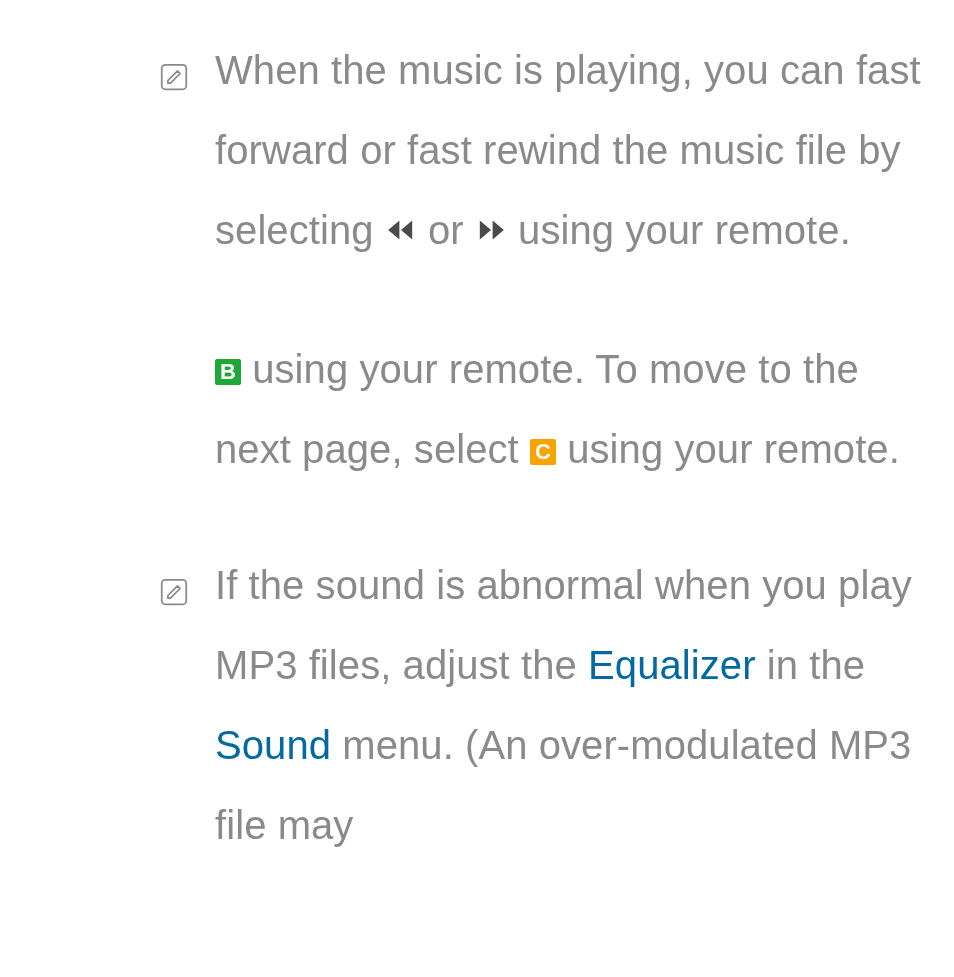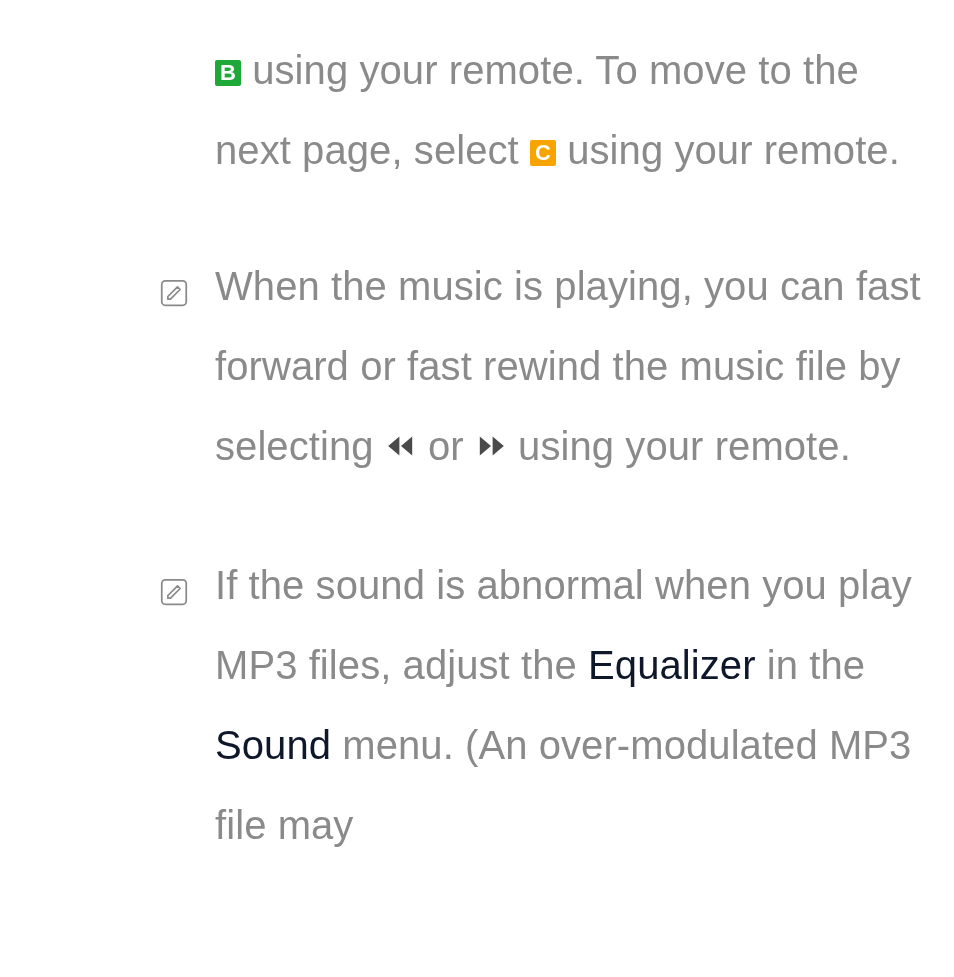--- a/index.html
+++ b/index.html
@@ -50,59 +50,59 @@
     font-family: Arial, sans-serif;
     font-weight: 700;
     font-size: 22px;
     color: #ffffff;
     position: relative;
     top: -4px;
     border-radius: 2px;
   }
   .keycap.green { background: #1ea838; }
   .keycap.yellow { background: #f7a400; }
-  .link { color: #0f172a; text-align: center; }
+  .link { color: #0369a1; text-align: center; }
   .inline-icon {
     display: inline-block;
     vertical-align: middle;
     position: relative;
     top: -3px;
   }
   .inline-icon svg {
     width: 32px;
     height: 28px;
     display: inline-block;
   }
 </style>
 </head>
 <body>
 
 <div class="page">
 
-  <div class="para nobullet">
-    
-    <span class="keycap green">B</span><span> using your remote. To move to the next page, select </span><span class="keycap yellow">C</span><span> using your remote.</span>
-  </div>
-
   <div class="para">
     <span class="bullet">
       <svg viewBox="0 0 32 32">
         <rect x="2" y="2" width="28" height="28" rx="4" ry="4" fill="none" stroke="#8a8a8a" stroke-width="2"></rect>
         <path d="M9 20 L20 9 L23 12 L12 23 L9 23 Z" fill="none" stroke="#8a8a8a" stroke-width="2" stroke-linejoin="round"></path>
       </svg>
     </span>
     <span>When the music is playing, you can fast forward or fast rewind the music file by selecting </span><span class="inline-icon"><svg viewBox="0 0 40 32">
           <path d="M18 4 L4 16 L18 28 Z" fill="#4a4a4a"></path>
           <path d="M34 4 L20 16 L34 28 Z" fill="#4a4a4a"></path>
         </svg></span><span> or </span><span class="inline-icon"><svg viewBox="0 0 40 32">
           <path d="M6 4 L20 16 L6 28 Z" fill="#4a4a4a"></path>
           <path d="M22 4 L36 16 L22 28 Z" fill="#4a4a4a"></path>
         </svg></span><span> using your remote.</span>
   </div>
 
+  <div class="para nobullet">
+    
+    <span class="keycap green">B</span><span> using your remote. To move to the next page, select </span><span class="keycap yellow">C</span><span> using your remote.</span>
+  </div>
+
   <div class="para">
     <span class="bullet">
       <svg viewBox="0 0 32 32">
         <rect x="2" y="2" width="28" height="28" rx="4" ry="4" fill="none" stroke="#8a8a8a" stroke-width="2"></rect>
         <path d="M9 20 L20 9 L23 12 L12 23 L9 23 Z" fill="none" stroke="#8a8a8a" stroke-width="2" stroke-linejoin="round"></path>
       </svg>
     </span>
     <span>If the sound is abnormal when you play MP3 files, adjust the </span><span class="link">Equalizer</span><span> in the </span><span class="link">Sound</span><span> menu. (An over-modulated MP3 file may</span>
   </div>
 

